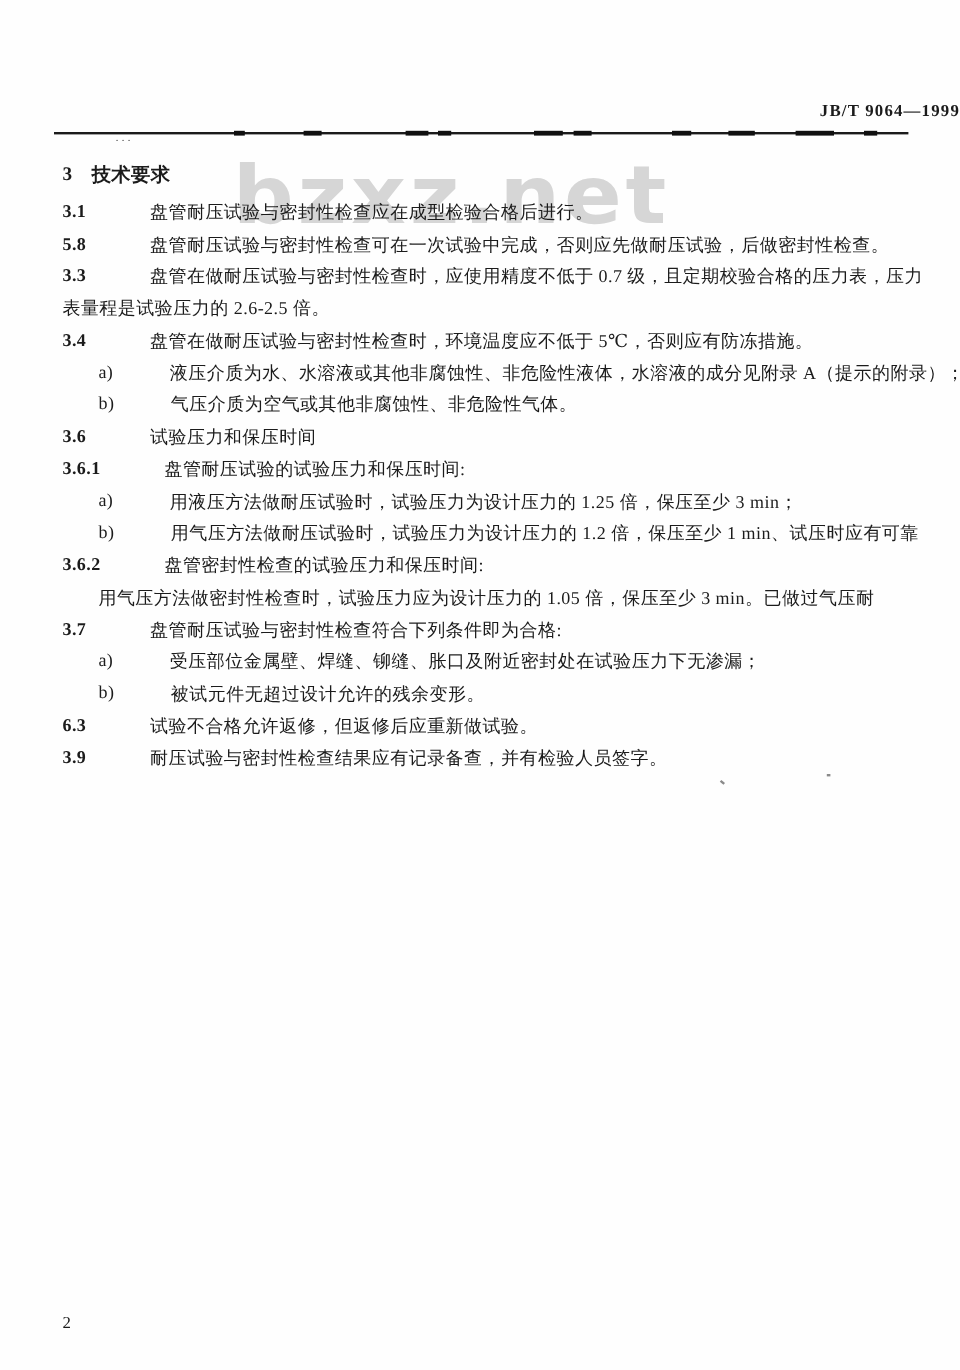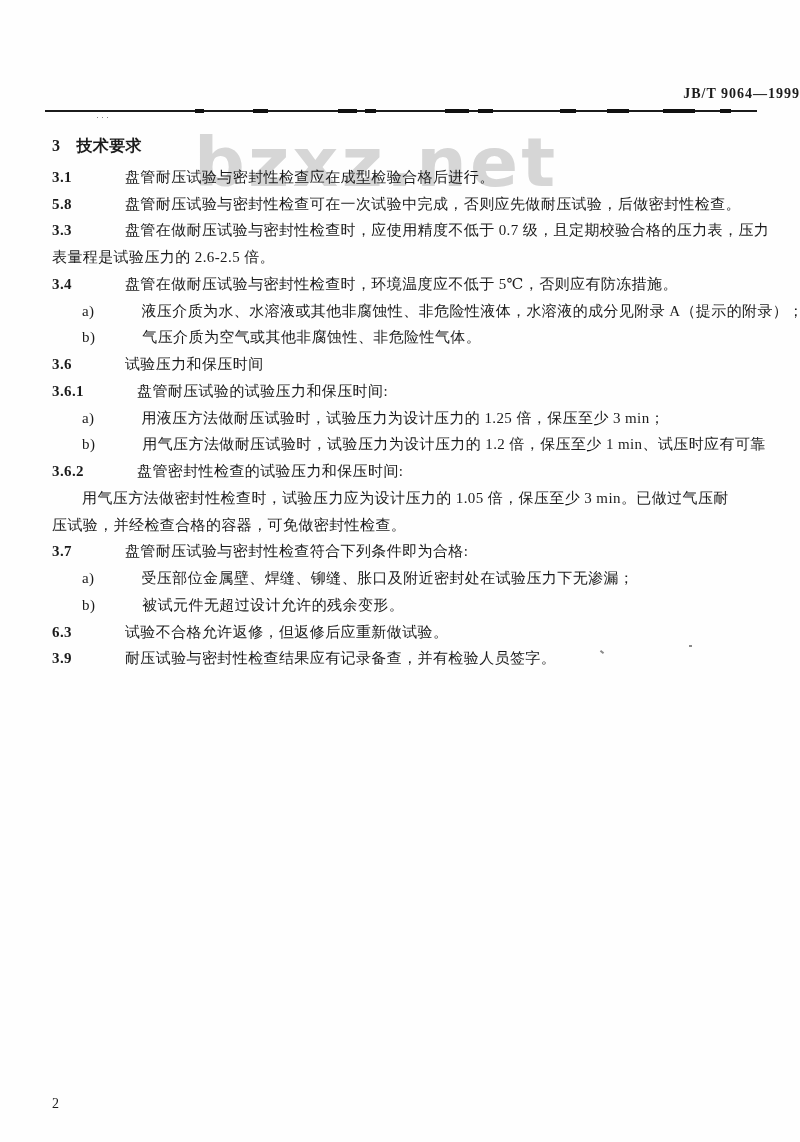--- a/index.html
+++ b/index.html
@@ -169,23 +169,20 @@
           <span class="num">b)</span>
           <span class="txt">用气压方法做耐压试验时，试验压力为设计压力的 1.2 倍，保压至少 1 min、试压时应有可靠</span>
         </div>
         <div class="line clause">
           <span class="num">3.6.2</span>
           <span class="txt">盘管密封性检查的试验压力和保压时间:</span>
         </div>
         <div class="line indent">
           <span class="txt">用气压方法做密封性检查时，试验压力应为设计压力的 1.05 倍，保压至少 3 min。已做过气压耐</span>
         </div>
-        <div class="line cont">
-          <span class="txt">压试验，并经检查合格的容器，可免做密封性检查。</span>
-        </div>
         <div class="line clause">
           <span class="num">3.7</span>
           <span class="txt">盘管耐压试验与密封性检查符合下列条件即为合格:</span>
         </div>
         <div class="line sub">
           <span class="num">a)</span>
           <span class="txt">受压部位金属壁、焊缝、铆缝、胀口及附近密封处在试验压力下无渗漏；</span>
         </div>
         <div class="line sub">
           <span class="num">b)</span>

